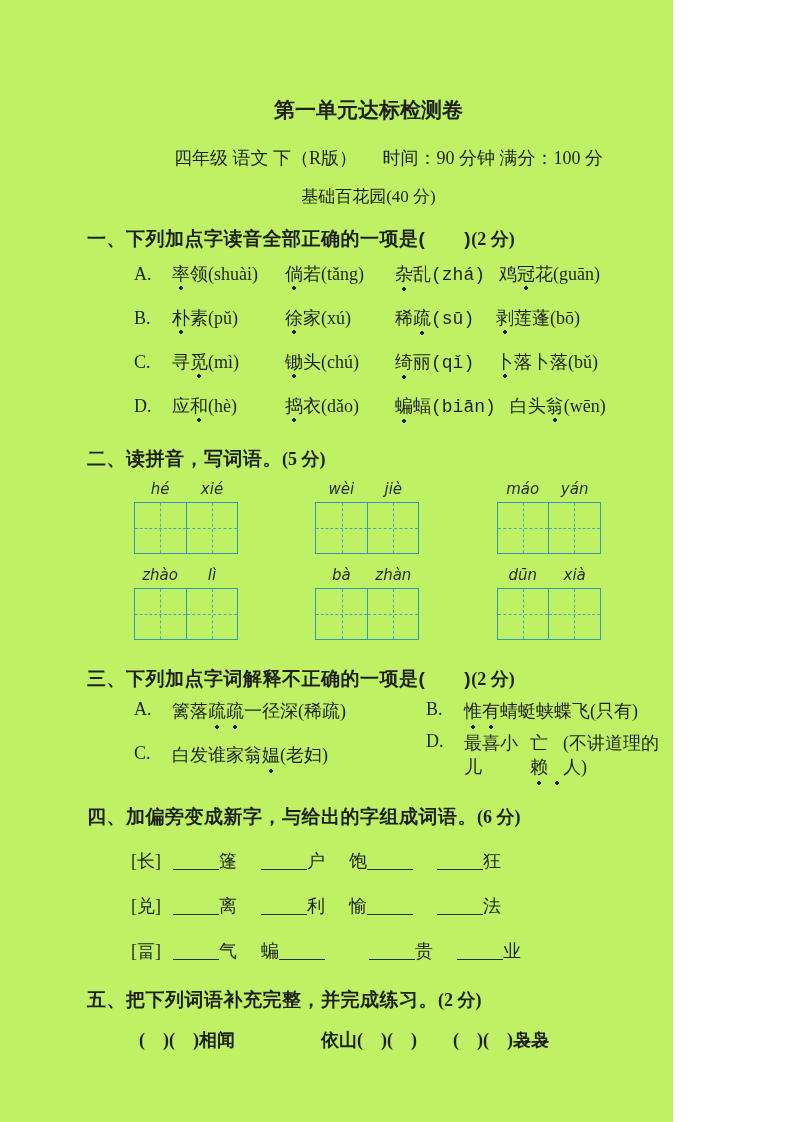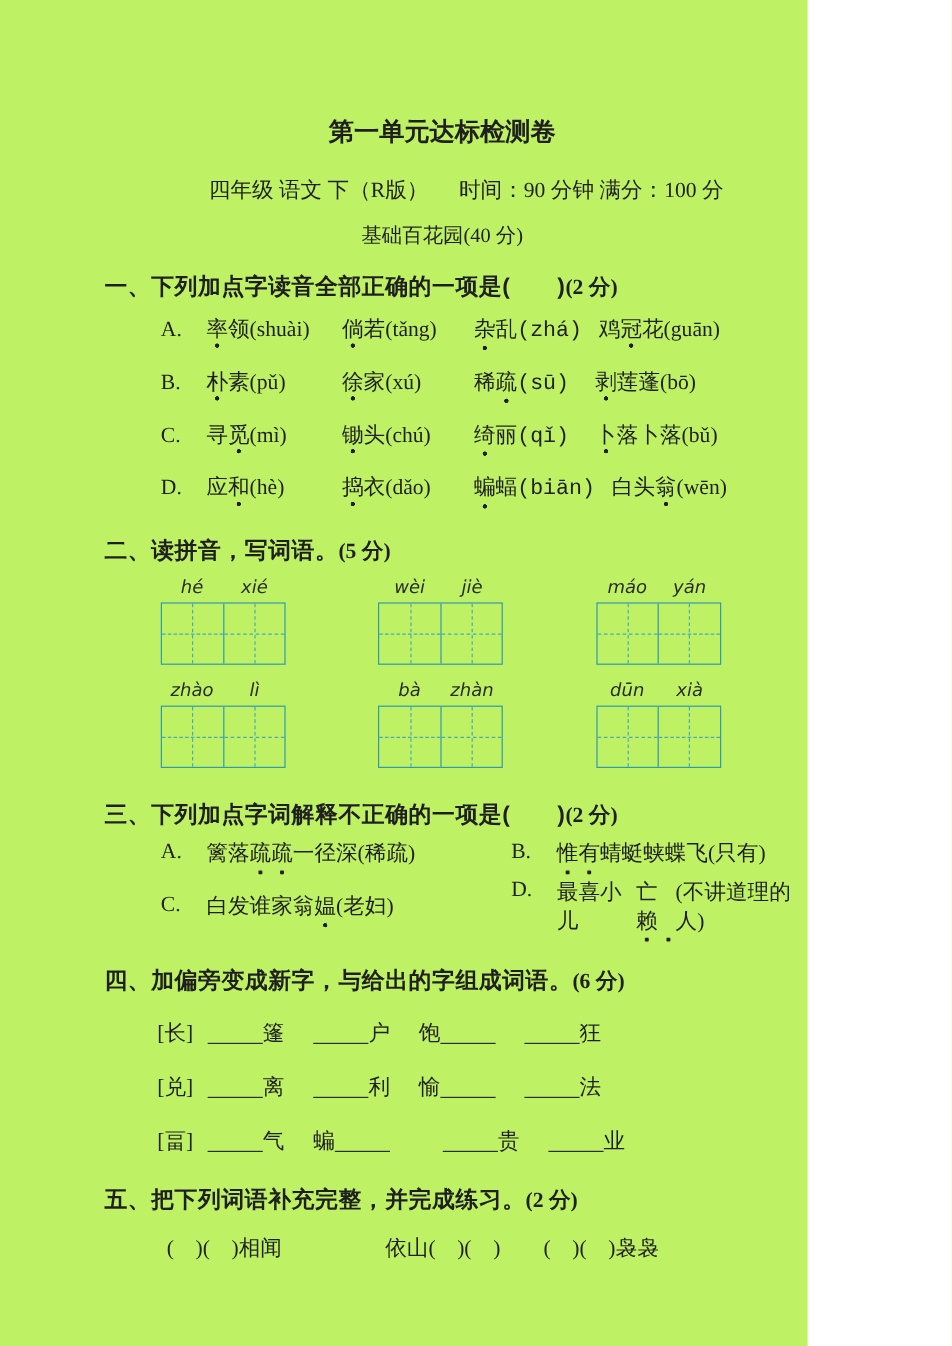--- a/index.html
+++ b/index.html
@@ -45,21 +45,21 @@
   .hdash{top:50%;left:0;right:0;border-top:1px dashed #4aa9bc;}
   
   .q3 .col1{display:flex;width:292px;flex:none;}
   .q3 .col2{display:flex;}
   
   .q4-row{margin-left:107px;display:flex;align-items:center;height:45px;}
   .q4-bracket{width:42px;flex:none;}
   .q4-word{margin-right:24px;white-space:nowrap;}
   .blank{display:inline-block;width:46px;height:2px;border-bottom:1.6px solid #2b2b2b;vertical-align:-3px;}
   
-  .q5-row{margin-left:115px;display:flex;margin-top:15px;}
+  .q5-row{margin-left:115px;display:flex;margin-top:15px;font-weight:bold;}
   .q5-item{white-space:nowrap;}
   .q5-item:nth-child(1){margin-right:86px;}
   .q5-item:nth-child(2){margin-right:36px;}
 </style>
 </head>
 <body>
 
 <div class="page">
 
   <div class="title">第一单元达标检测卷</div>

